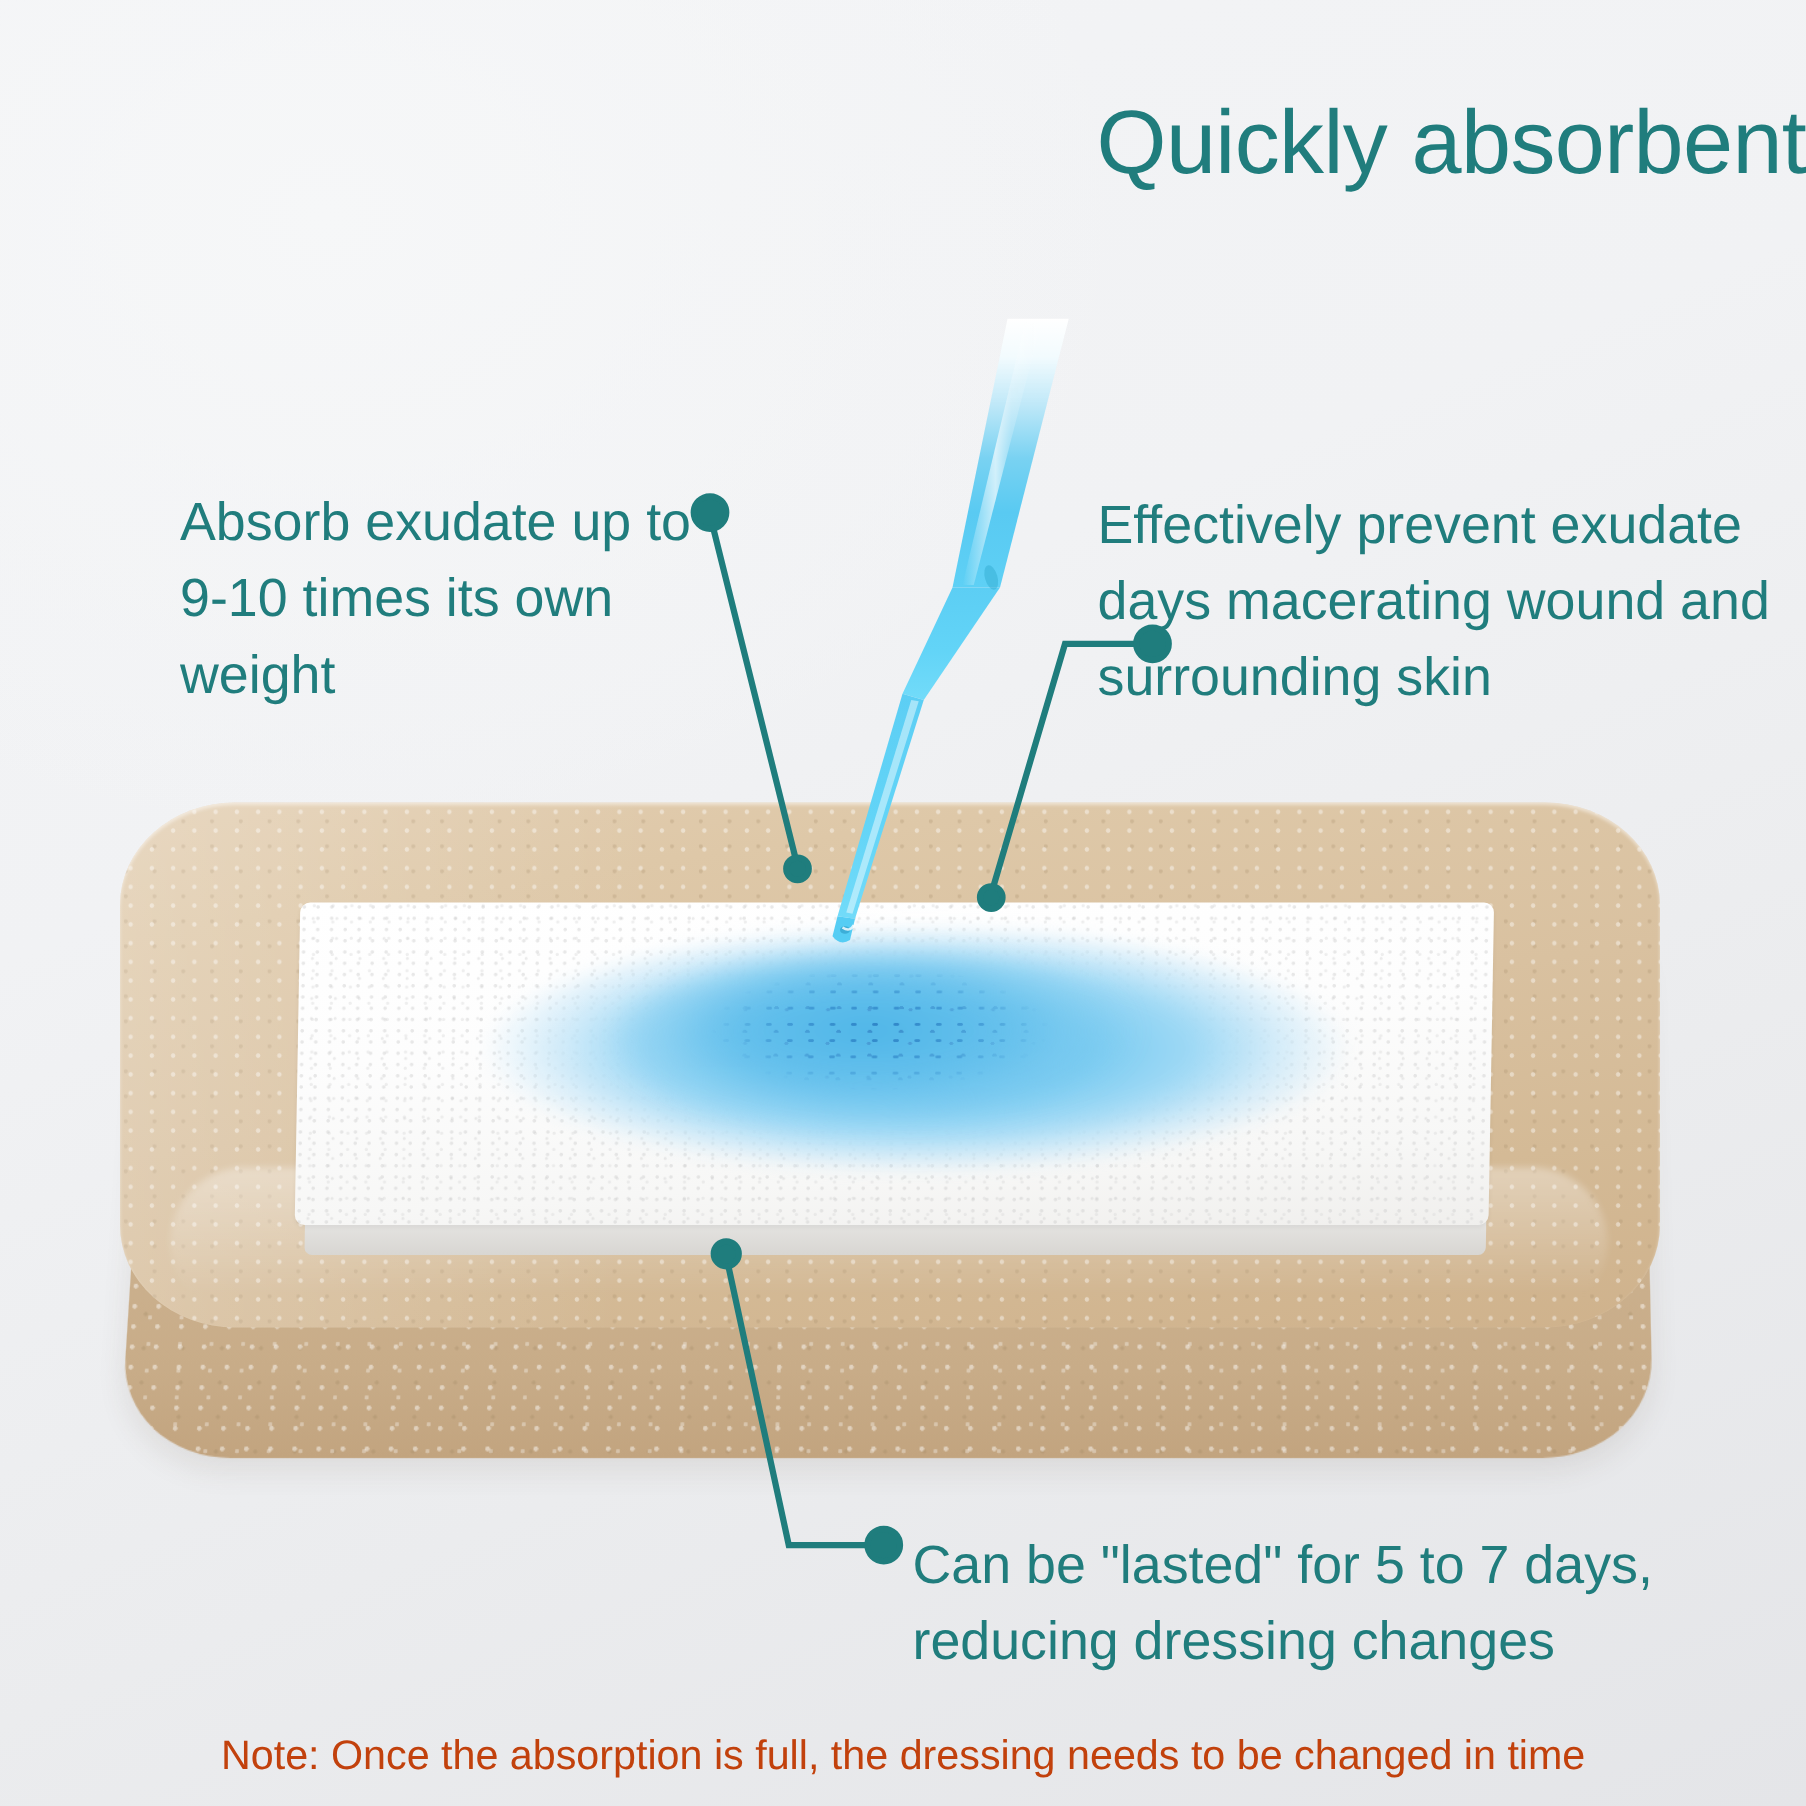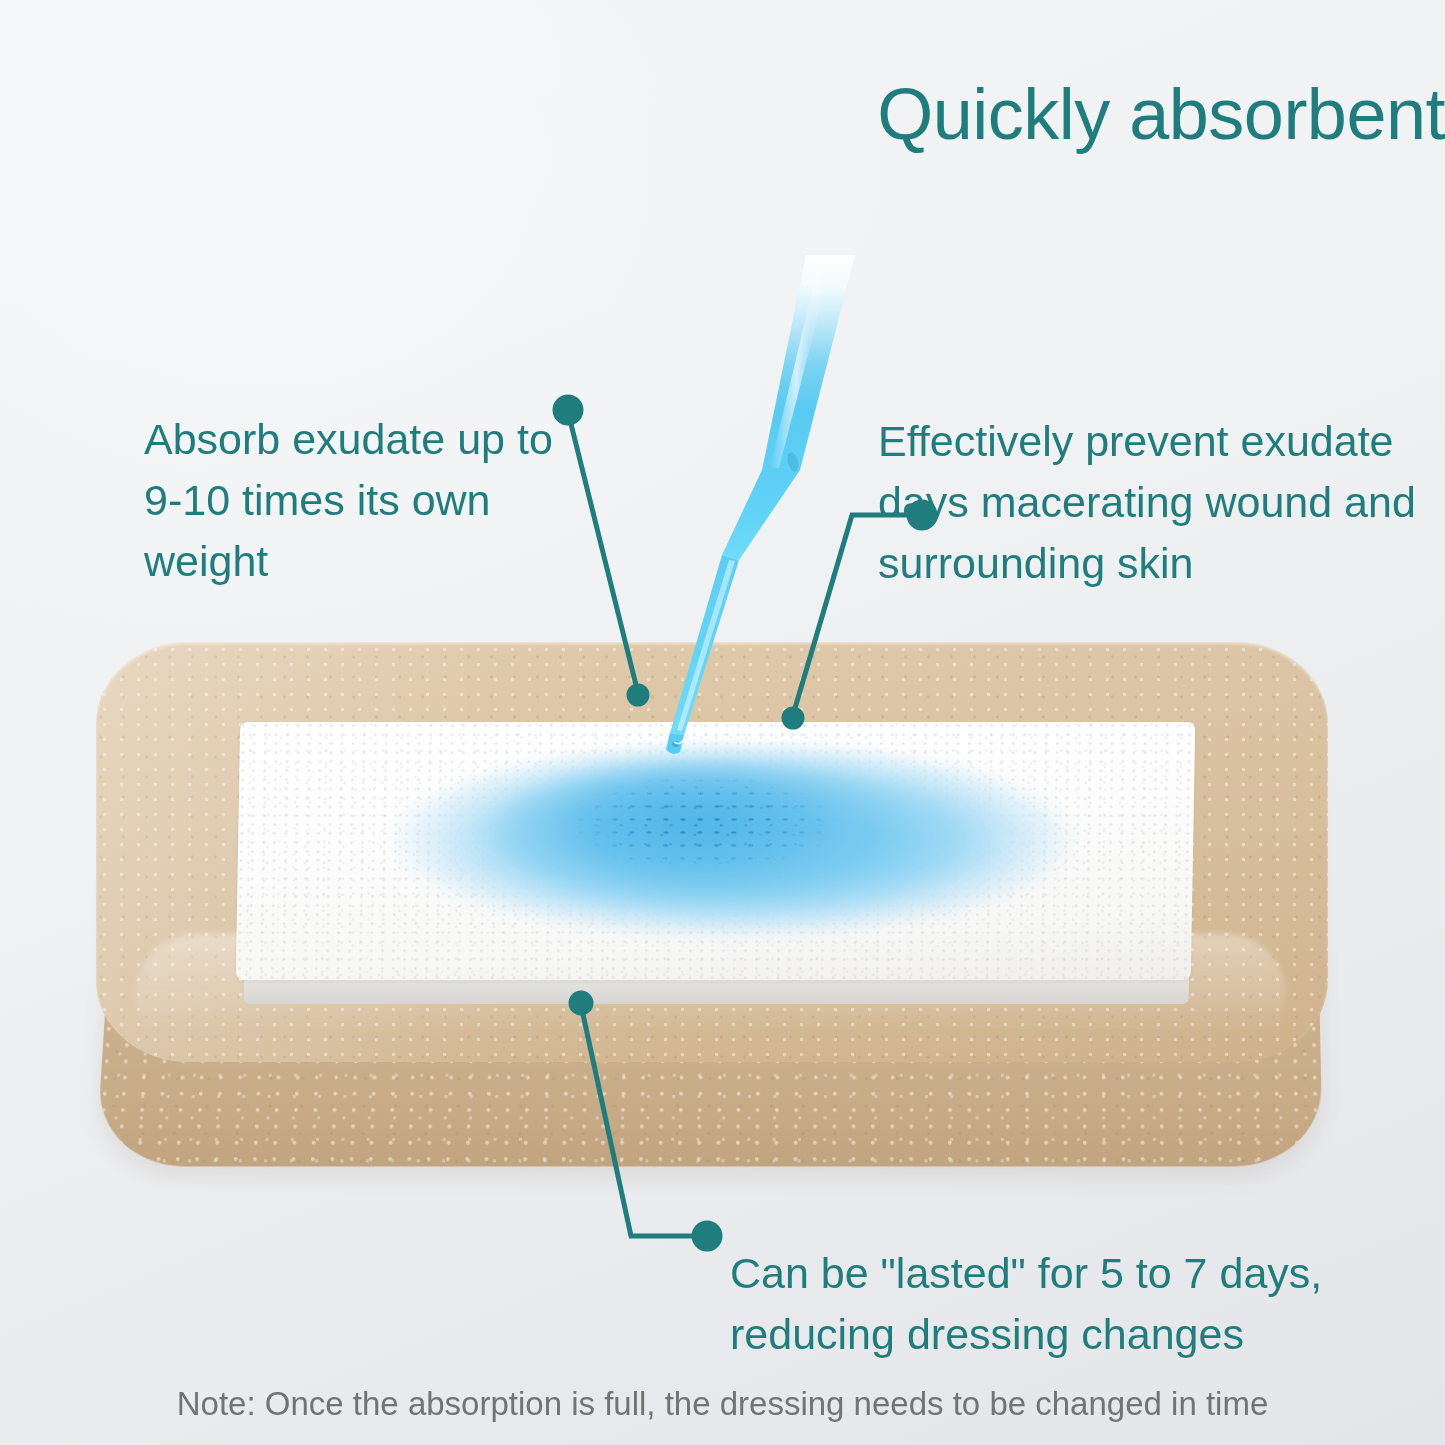--- a/index.html
+++ b/index.html
@@ -24,21 +24,20 @@
     white-space:nowrap;
   }
 
   
   .callout-text {
     position:absolute;
     color:#207d7d;
     font-size:43px;
     line-height:1.42;
     font-weight:400;
-    margin-top:21px;
   }
   #callout-1-text { left:144px; top:388px; width:430px; }
   #callout-2-text { left:878px; top:390px; width:560px; }
   #callout-3-text { left:730px; top:1222px; width:660px; }
 
   
   #leaders { position:absolute; inset:0; pointer-events:none; }
 
   
   .note {
@@ -255,15 +254,15 @@
       </g>
     </g>
   </svg>
 
   <div id="callout-1-text" class="callout-text" style="color: rgb(32, 125, 125);">Absorb exudate up to 9-10 times its own weight</div>
 
   <div id="callout-2-text" class="callout-text" style="color: rgb(32, 125, 125);">Effectively prevent exudate days macerating wound and surrounding skin</div>
 
   <div id="callout-3-text" class="callout-text" style="color: rgb(32, 125, 125);">Can be "lasted" for 5 to 7 days, reducing dressing changes</div>
 
-  <div class="note" style="color: #737373;">Note: Once the absorption is full, the dressing needs to be changed in time</div>
+  <div class="note" style="color: #c2410c;">Note: Once the absorption is full, the dressing needs to be changed in time</div>
 
 </div>
 
 </body></html>

